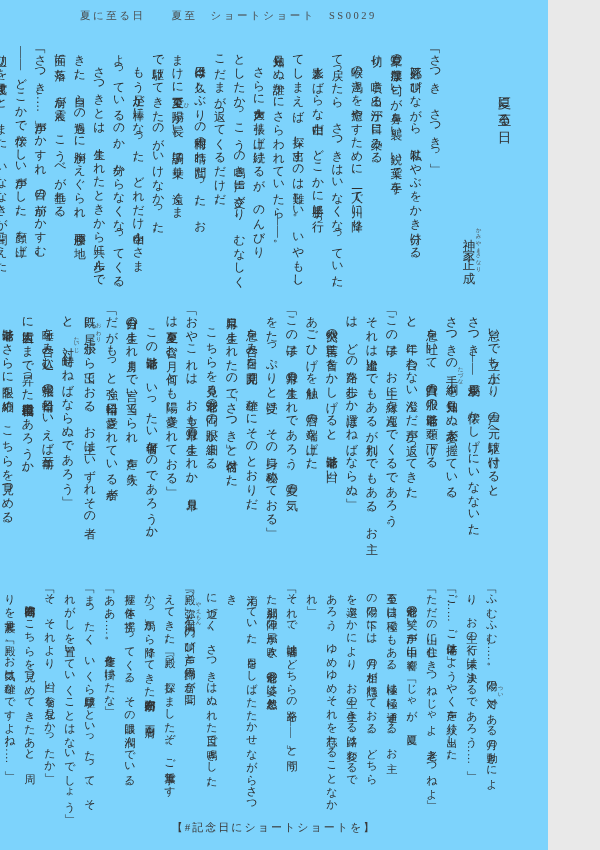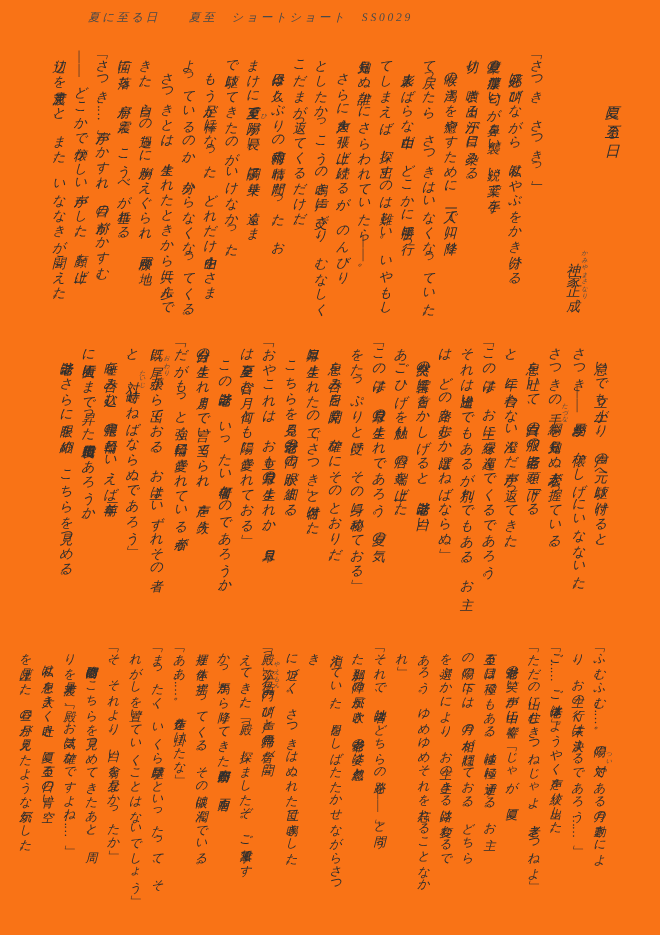--- a/index.html
+++ b/index.html
@@ -1,23 +1,22 @@
 <!DOCTYPE html>
 <html lang="ja"><head>
 <meta charset="utf-8">
 <style>
   html,body{margin:0;padding:0;background:#e9e9e9;}
   .page{
     position:relative;
-    width:600px;height:850px;
-    background:#f97316;
+    width:548px;height:850px;
+    background:#7dd3fc;
     overflow:hidden;
     font-family:"Liberation Serif","DejaVu Serif",serif;
     color:#2e2e2e;
-    font-style:italic;
   }
   .header{
     position:absolute;
     left:80px;top:9px;
     font-size:10.5px;
     letter-spacing:2.5px;
     color:#4a4a4a;
     white-space:pre;
   }
   .band{
@@ -149,13 +148,14 @@
       <div class="line">「ああ……。造作を掛けたな」</div>
       <div class="line">「まったく、いくら早駆けといったって、そ</div>
       <div class="line">れがしを置いていくことはないでしょう」</div>
       <div class="line">「そ、それより、白い翁を見なかったか」</div>
       <div class="line indent">弥右衛門はこちらを見つめてきたあと、周</div>
       <div class="line">りを見渡す。「殿、お気は確かですよね……」</div>
       <div class="line indent">私は息を大きく吐き、夏に至る日の青い空</div>
       <div class="line">を見上げた。昼の月が見えたような気がした。</div>
     </div>
 
+  <div class="footer">【#記念日にショートショートを】</div>
 </div>
 
 </body></html>

